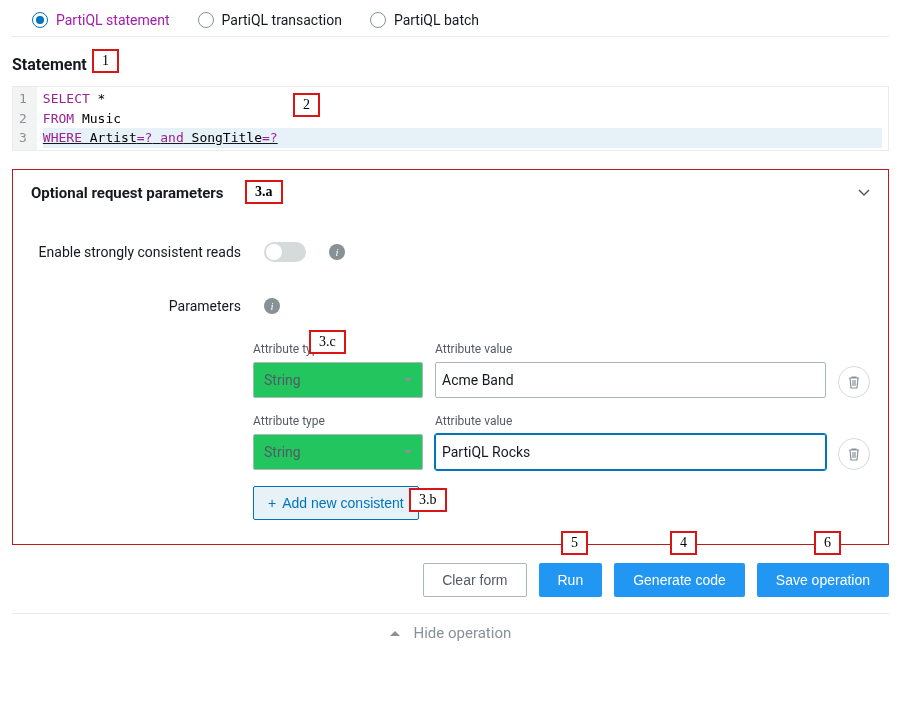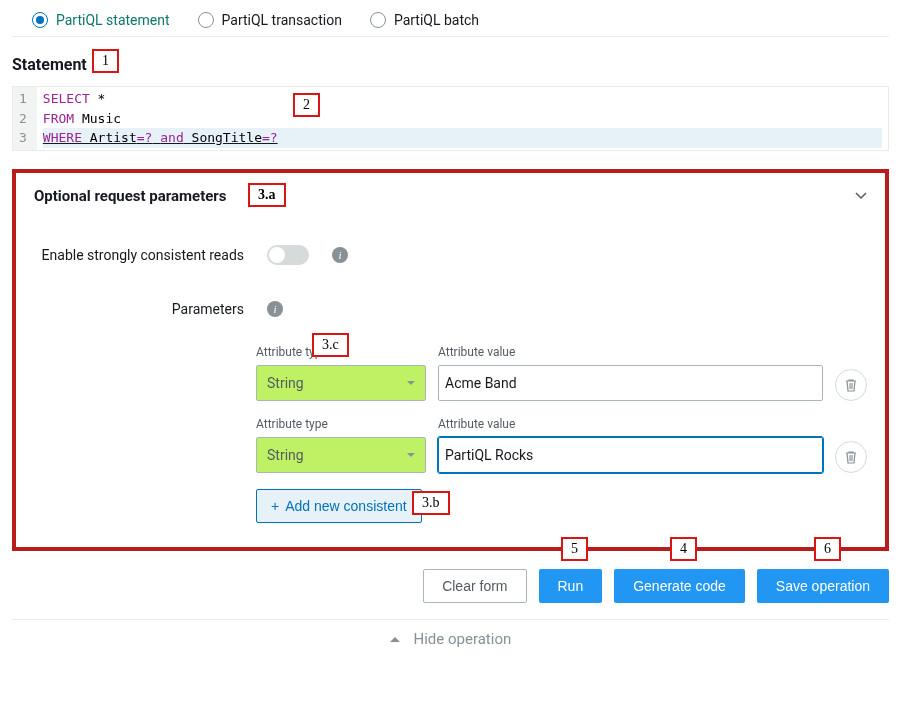--- a/index.html
+++ b/index.html
@@ -37,21 +37,21 @@
     border-color: #0073bb;
   }
   .radio.selected::after {
     content: "";
     position: absolute;
     top: 3px; left: 3px;
     width: 8px; height: 8px;
     background: #0073bb;
     border-radius: 50%;
   }
-  .tab.active .tab-label { color: #0f766e; }
+  .tab.active .tab-label { color: #a21caf; }
   .tab-label { color: #16191f; font-weight: 400; }
   .annot {
     position: absolute;
     border: 2px solid #d91515;
     background: #fff;
     font-size: 14px;
     padding: 2px 8px;
     font-family: "Times New Roman", serif;
     color: #000;
     z-index: 100;
@@ -84,21 +84,21 @@
   .code-lines {
     flex: 1;
     padding: 2px 6px;
     line-height: 1.5;
   }
   .code-lines .highlight-row { background: #e6f1f8; text-decoration: underline; }
   .kw { color: #9b2393; }
   .op { color: #9b2393; }
   .ident { color: #000; }
   .panel {
-    border: 4px solid #b91c1c;
+    border: 1px solid #b91c1c;
     margin-top: 18px;
   }
   .panel-header {
     display: flex;
     justify-content: space-between;
     align-items: center;
     padding: 14px 18px;
     font-weight: 700;
     font-size: 15px;
     cursor: pointer;
@@ -169,21 +169,21 @@
   .select {
     border: 1px solid #aab7b8;
     border-radius: 2px;
     height: 36px;
     display: flex;
     align-items: center;
     justify-content: space-between;
     padding: 0 10px;
     color: #545b64;
     cursor: pointer;
-    background: #bef264;
+    background: #22c55e;
   }
   .input {
     border: 1px solid #aab7b8;
     border-radius: 2px;
     height: 36px;
     padding: 0 6px;
     width: 100%;
     font-size: 14px;
     color: #16191f;
     font-family: inherit;

